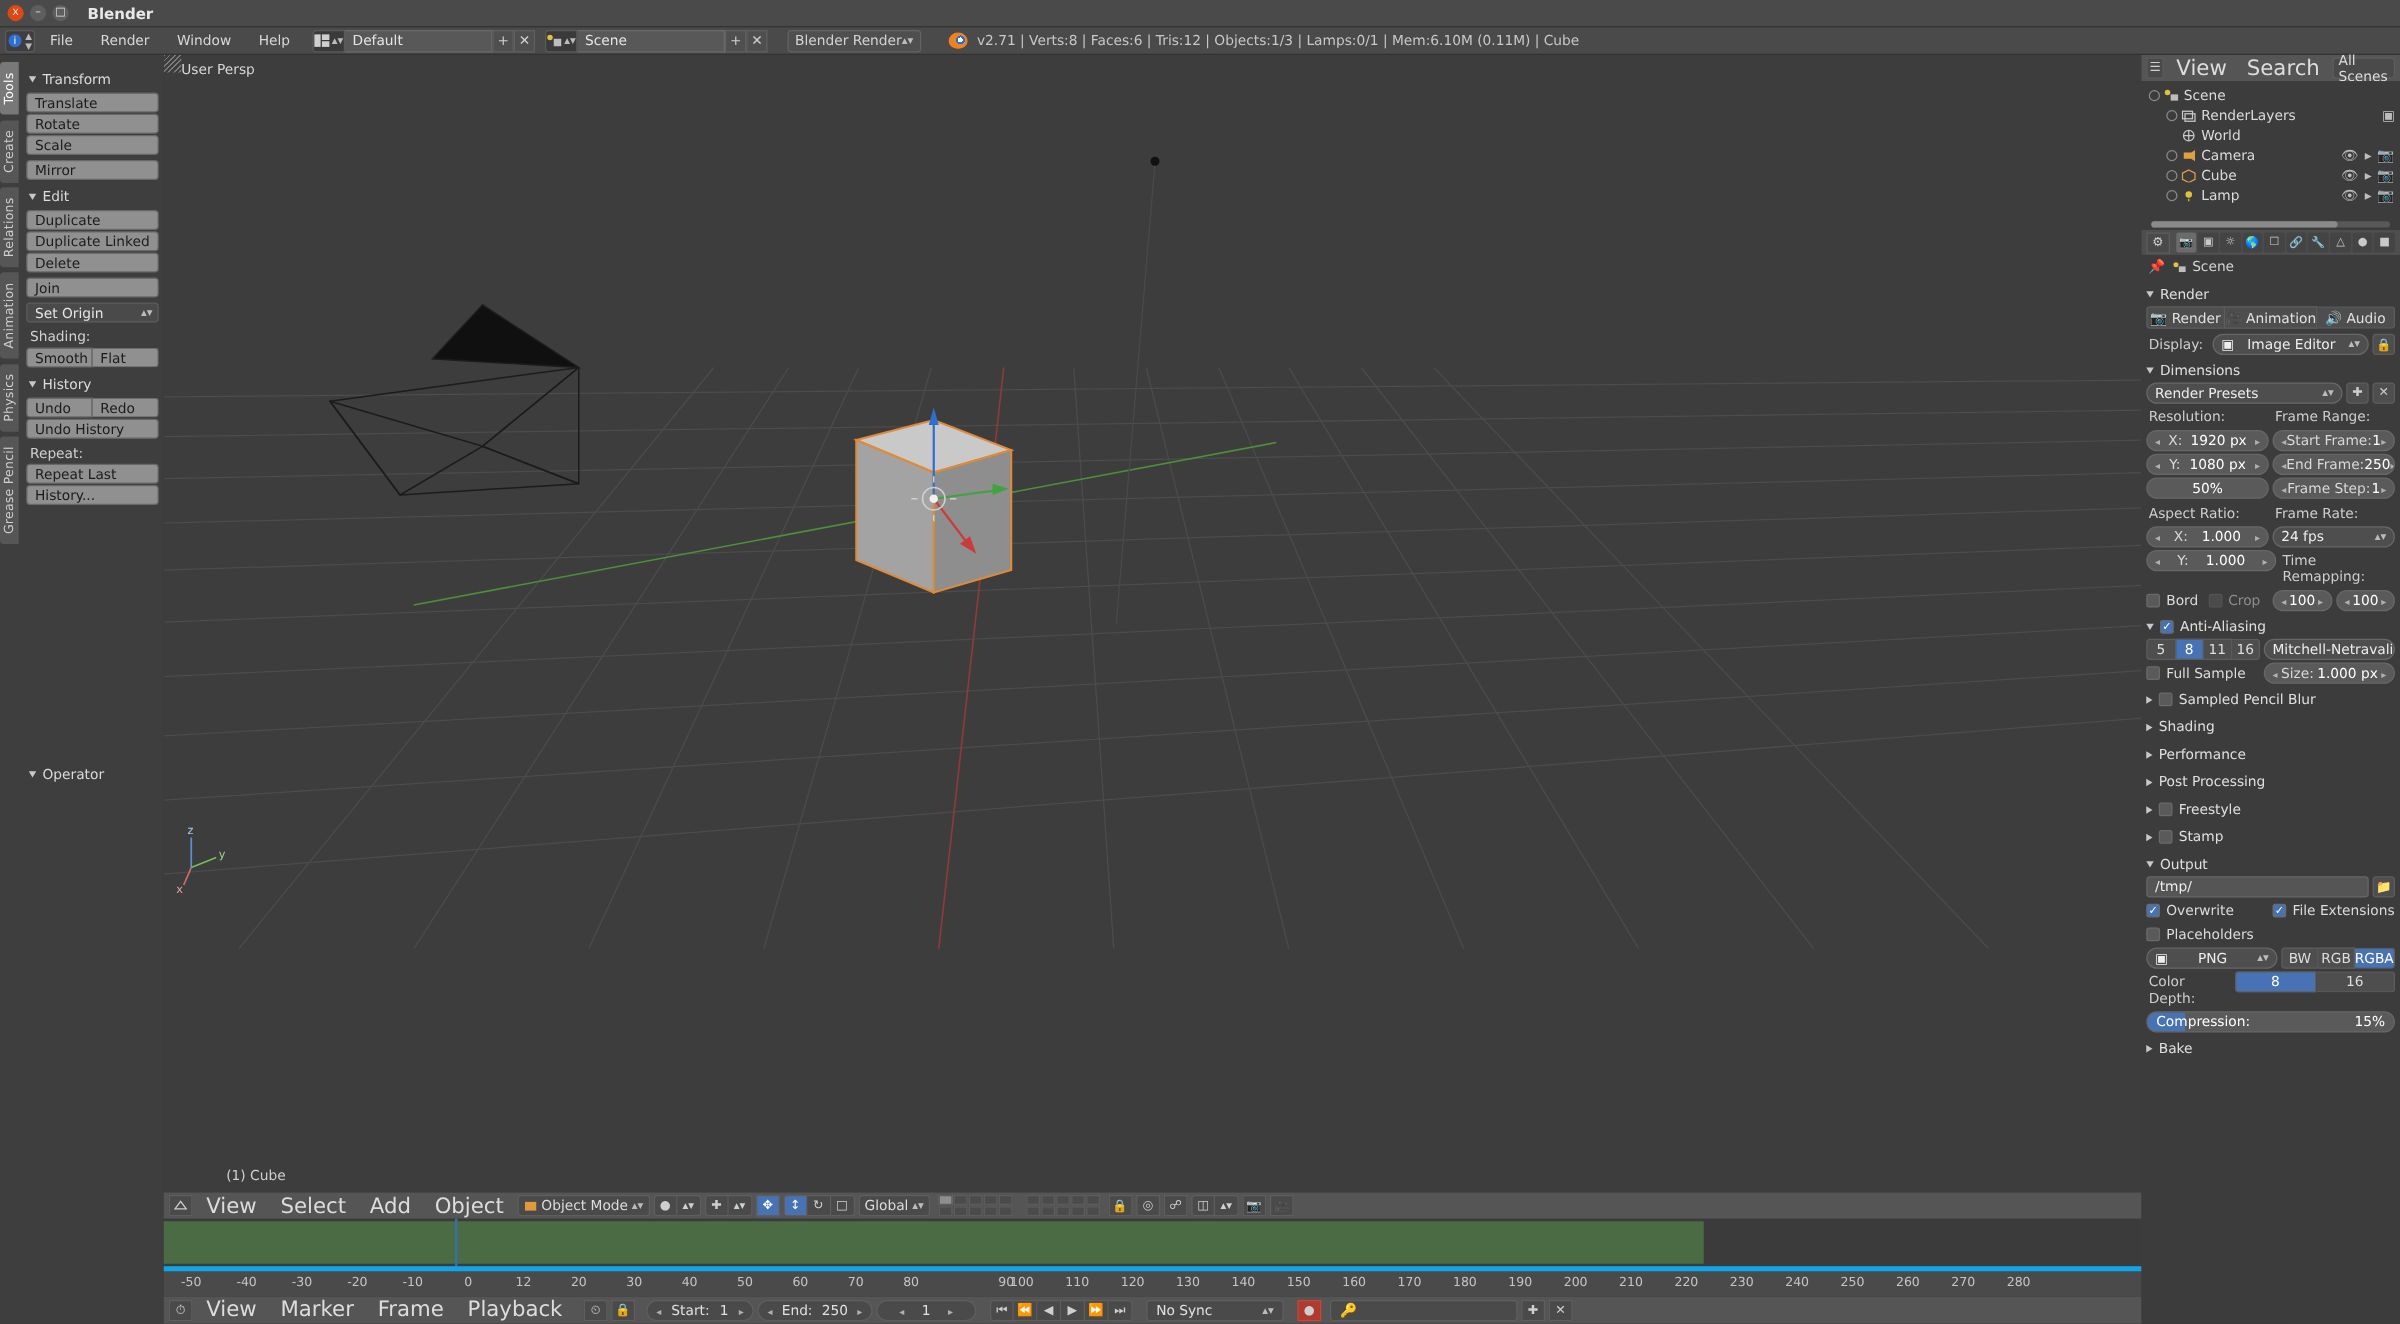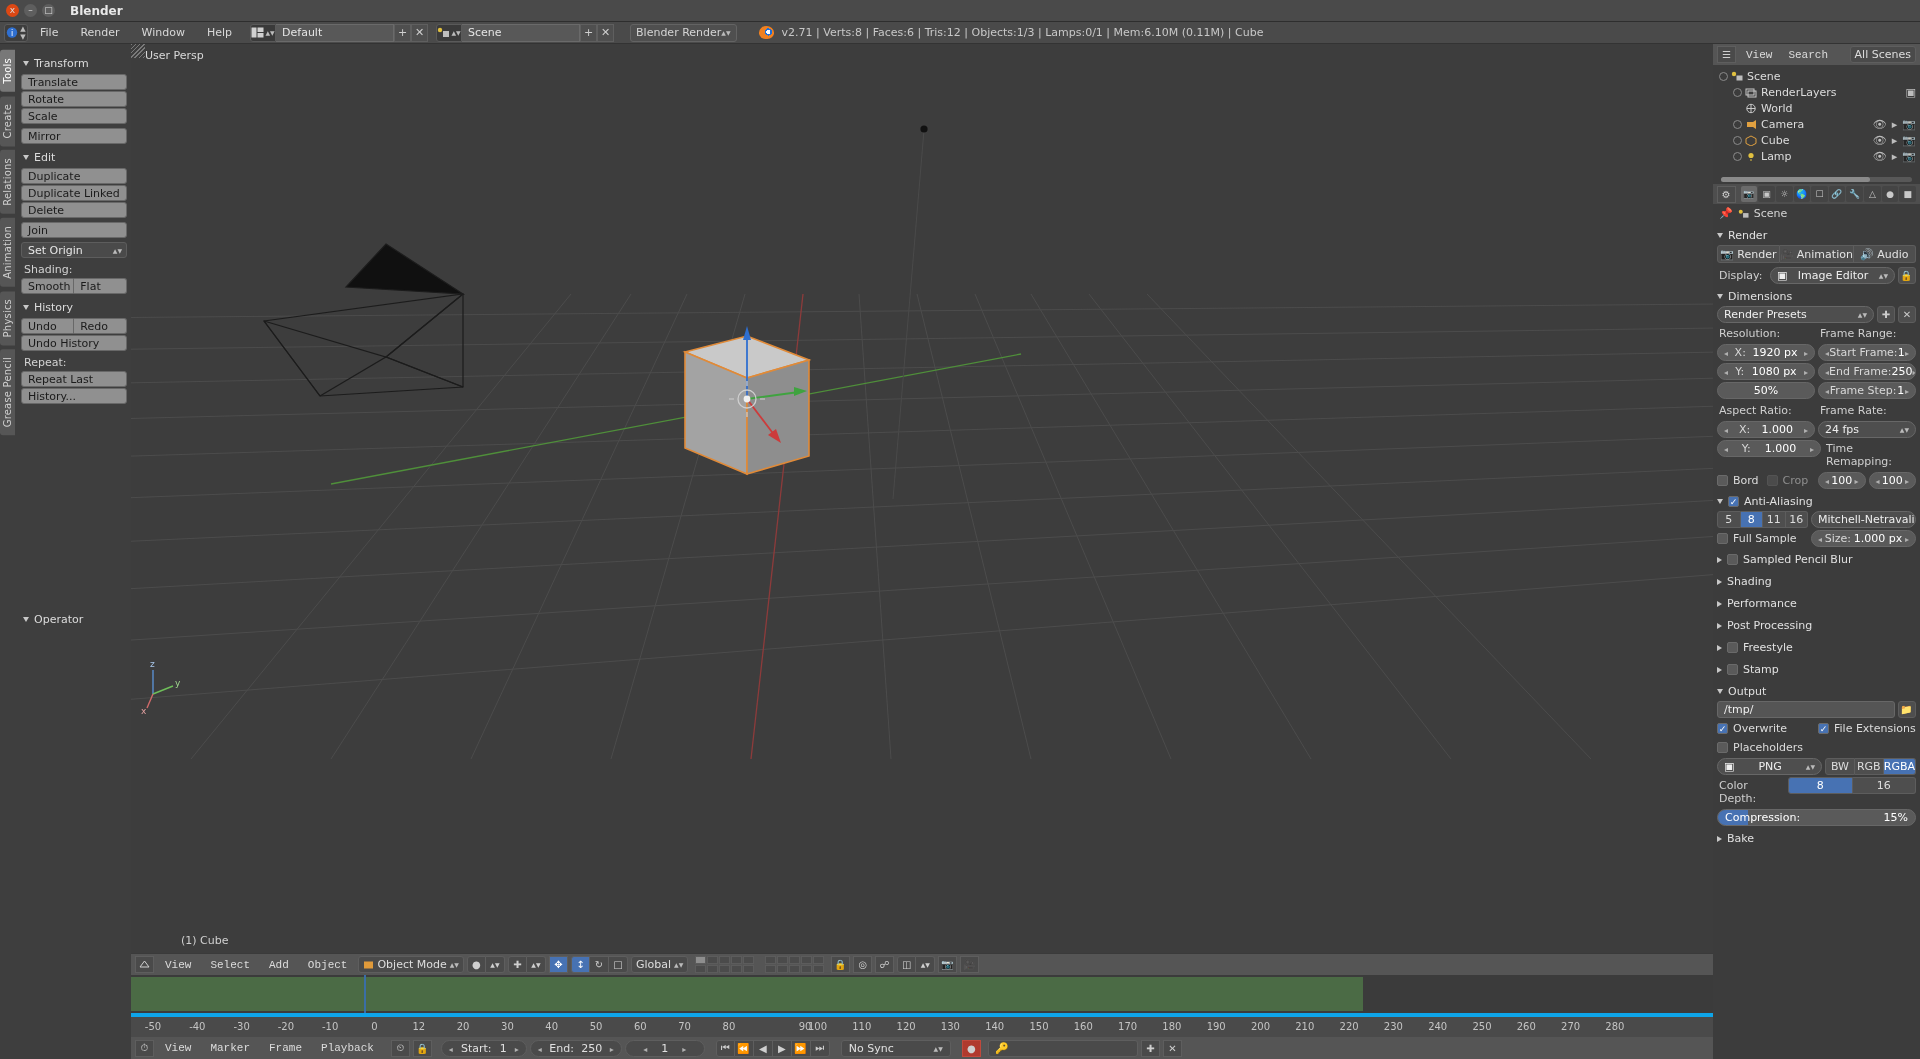--- a/index.html
+++ b/index.html
@@ -98,21 +98,21 @@
   #persp-label { position:absolute; left:14px; top:5px; font-size:11px; color:#d8d8d8; }
   #obj-label   { position:absolute; left:50px; bottom:6px; font-size:11px; color:#d0d0d0; }
   #vp-corner   { position:absolute; left:0; top:0; width:14px; height:14px;
                  background:repeating-linear-gradient(135deg,#7a7a7a 0 1px,#3d3d3d 1px 3px); }
 
   
   #vp-header {
     height:22px; background:#555; display:flex; align-items:center; gap:3px;
     padding:0 4px; border-top:1px solid #3a3a3a;
   }
-  .vh-menu { padding:0 8px; font-size:11px; color:#ddd; line-height:16px;font-family:Liberation Mono, monospace; }
+  .vh-menu { padding:0 8px; font-size:17px; color:#ddd; line-height:16px; }
   .vh-box {
     height:17px; background:#4a4a4a; border:1px solid #5e5e5e; border-radius:3px;
     display:flex; align-items:center; padding:0 4px; gap:3px; color:#ddd; font-size:11px;
   }
   .vh-box.mode { min-width:86px; justify-content:space-between; }
   .ico-btn {
     width:19px; height:17px; background:#4a4a4a; border:1px solid #5e5e5e;
     display:flex; align-items:center; justify-content:center; font-size:10px; color:#cfcfcf;
   }
   .ico-btn.on { background:#4772b3; color:#fff; }

